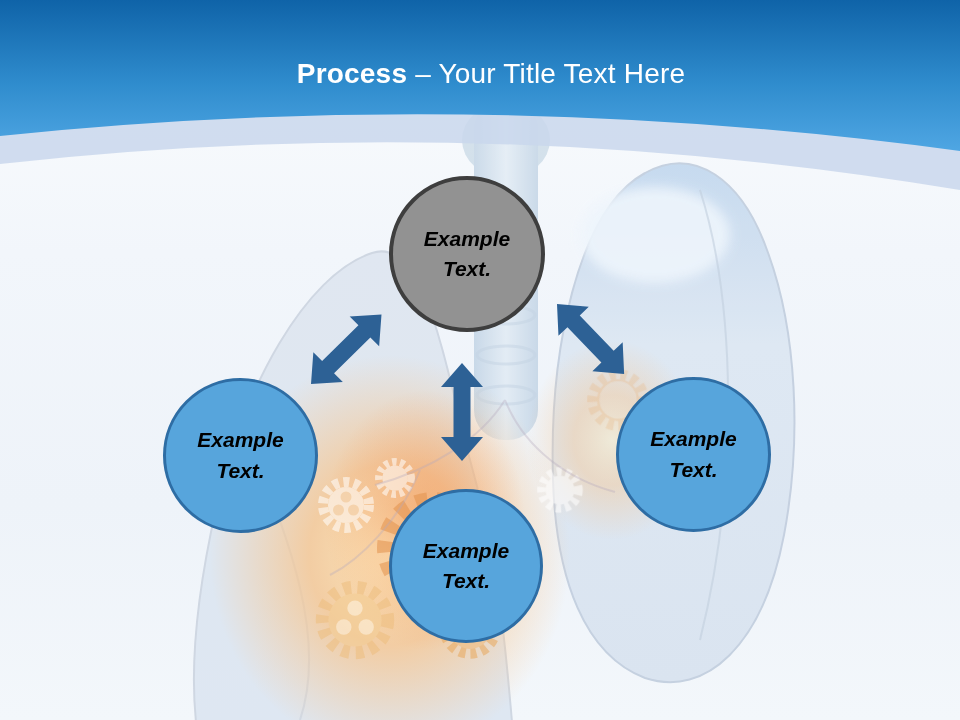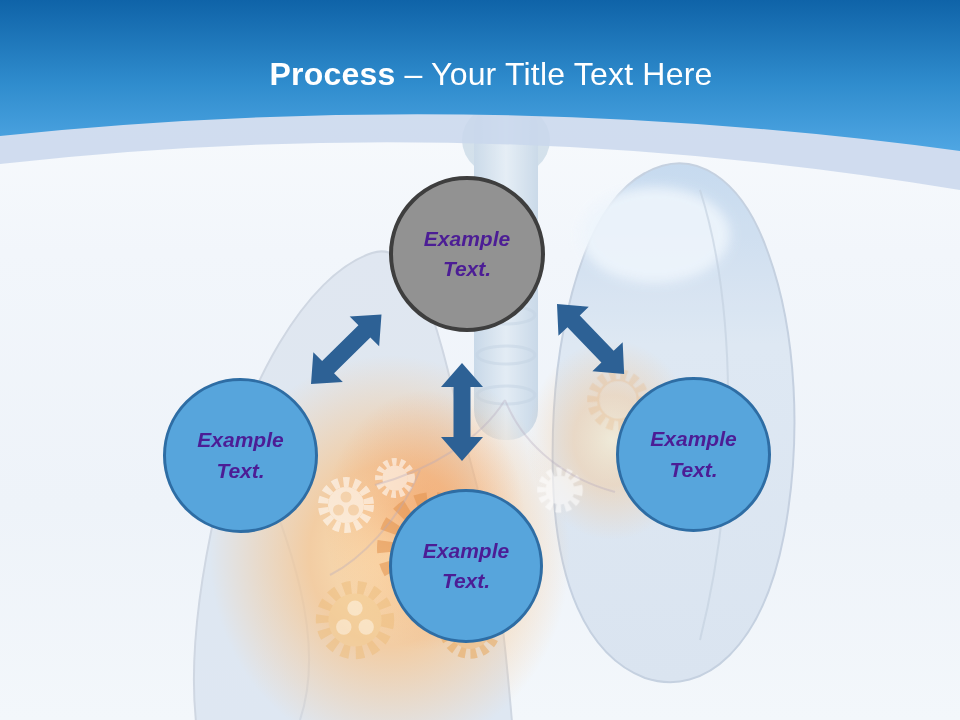--- a/index.html
+++ b/index.html
@@ -7,31 +7,31 @@
     position:relative;width:960px;height:720px;overflow:hidden;
     font-family:"Liberation Sans", sans-serif;
     background:linear-gradient(180deg,#fbfdfe 0%,#f2f6fb 35%,#eef3f9 70%,#f3f7fb 100%);
   }
   .layer{position:absolute;left:0;top:0;}
 
   
   .header-svg{position:absolute;left:0;top:0;}
   .slide-title{
     position:absolute;left:0;top:50px;width:960px;height:52px;
-    text-align:center;color:#ffffff;font-size:32px;line-height:48px;
+    text-align:center;color:#ffffff;font-size:28px;line-height:48px;
     padding-left:22px;box-sizing:border-box;letter-spacing:.2px;
   }
   .slide-title .t-bold{font-weight:700;}
   .slide-title .t-rest{font-weight:400;}
 
   
   .node{
     position:absolute;border-radius:50%;box-sizing:border-box;
     display:flex;flex-direction:column;align-items:center;justify-content:center;
-    text-align:center;color:#4c1d95;font-weight:700;font-style:italic;
+    text-align:center;color:#000000;font-weight:700;font-style:italic;
     font-size:21px;line-height:1.43;cursor:default;
   }
   .node-gray{background:#929292;border:4px solid #3e3e3e;}
   .node-blue{background:#57a5dc;border:3px solid #2e6da4;}
   .node-top   {left:389px;top:176px;width:156px;height:156px;}
   .node-left  {left:163px;top:378px;width:155px;height:155px;}
   .node-bottom{left:389px;top:489px;width:154px;height:154px;}
   .node-right {left:616px;top:377px;width:155px;height:155px;}
 </style>
 </head>

